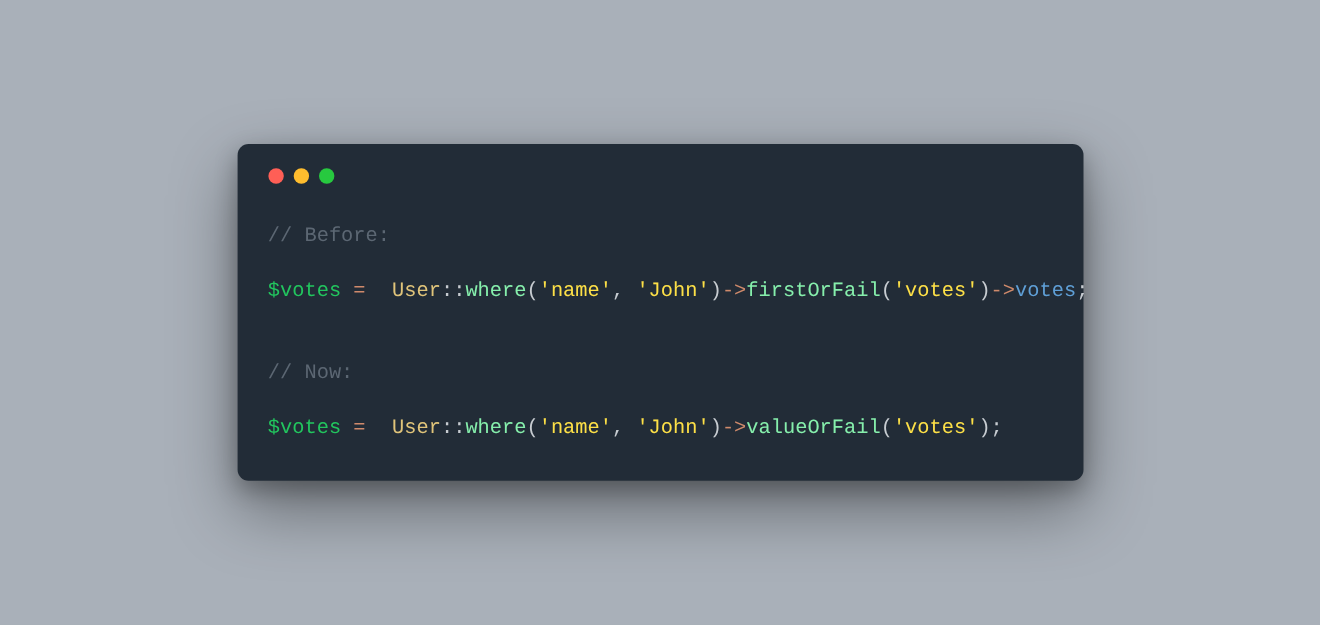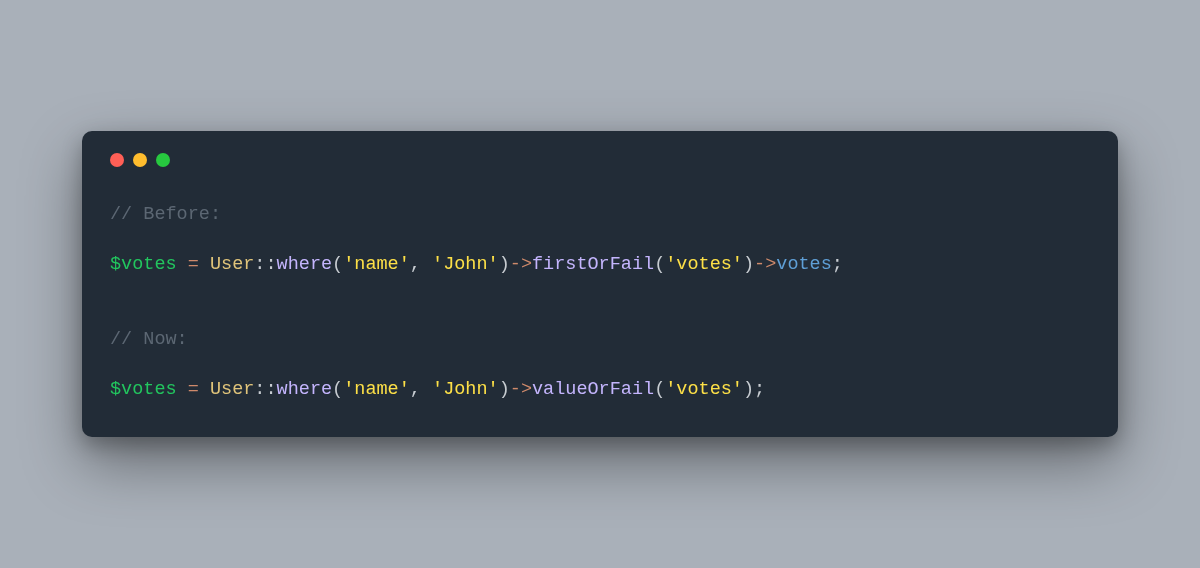--- a/index.html
+++ b/index.html
@@ -5,21 +5,21 @@
   * { margin: 0; padding: 0; box-sizing: border-box; }
   html, body { width: 1200px; height: 568px; }
   body {
     background: #a9b0b9;
     display: flex;
     align-items: center;
     justify-content: center;
     font-family: "SFMono-Regular", "Menlo", "Consolas", "Liberation Mono", monospace;
   }
   .window {
-    width: 1036px;
+    width: 769px;
     background: #222c37;
     border-radius: 10px;
     box-shadow: 0 25px 60px rgba(0,0,0,0.40), 0 8px 20px rgba(0,0,0,0.25);
     padding: 20px 28px 34px 28px;
   }
   .traffic-lights {
     display: flex;
     gap: 9px;
     padding: 2px 0 0 0;
   }
@@ -38,22 +38,22 @@
     line-height: 1.35;
     white-space: pre;
     color: #c7ccd1;
   }
   .code .line { display: block; min-height: 1.35em; }
 
   .tok-comment  { color: #5c6773; }
   .tok-punct    { color: #c7ccd1; }
   .tok-var      { color: #22c55e; }
   .tok-op       { color: #cf8a6b; }
-  .tok-class    { color: #e0c47a; }
-  .tok-func     { color: #c4b5fd; }
+  .tok-class    { color: #e0c47a; margin-left: 13px; }
+  .tok-func     { color: #86efac; }
   .tok-string   { color: #fde047; }
   .tok-prop     { color: #5f9fd6; margin-top: 48px; }
 </style>
 </head>
 <body>
 
 <div class="window">
   <div class="traffic-lights">
     <div class="light red"></div>
     <div class="light yellow"></div>

